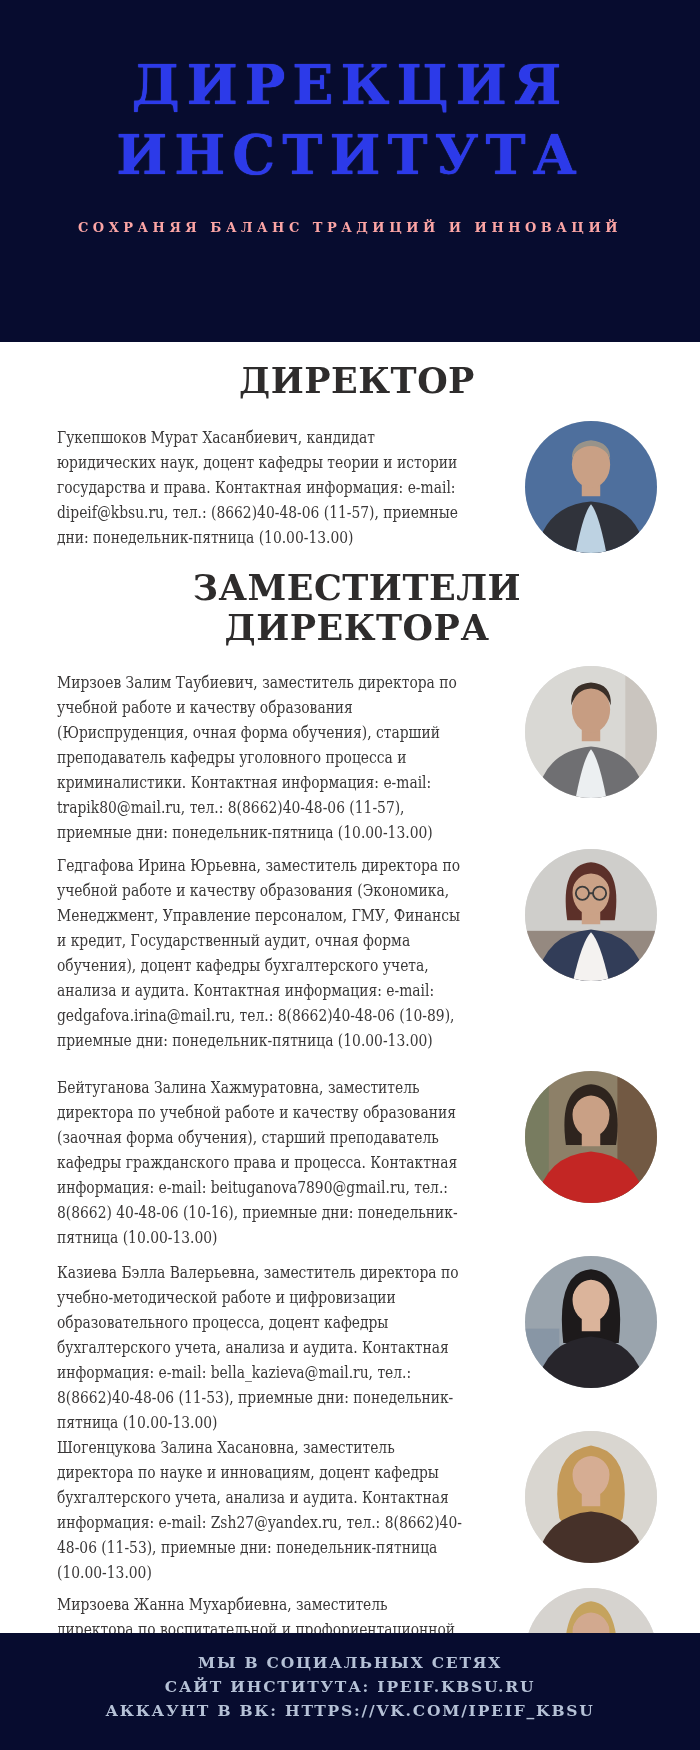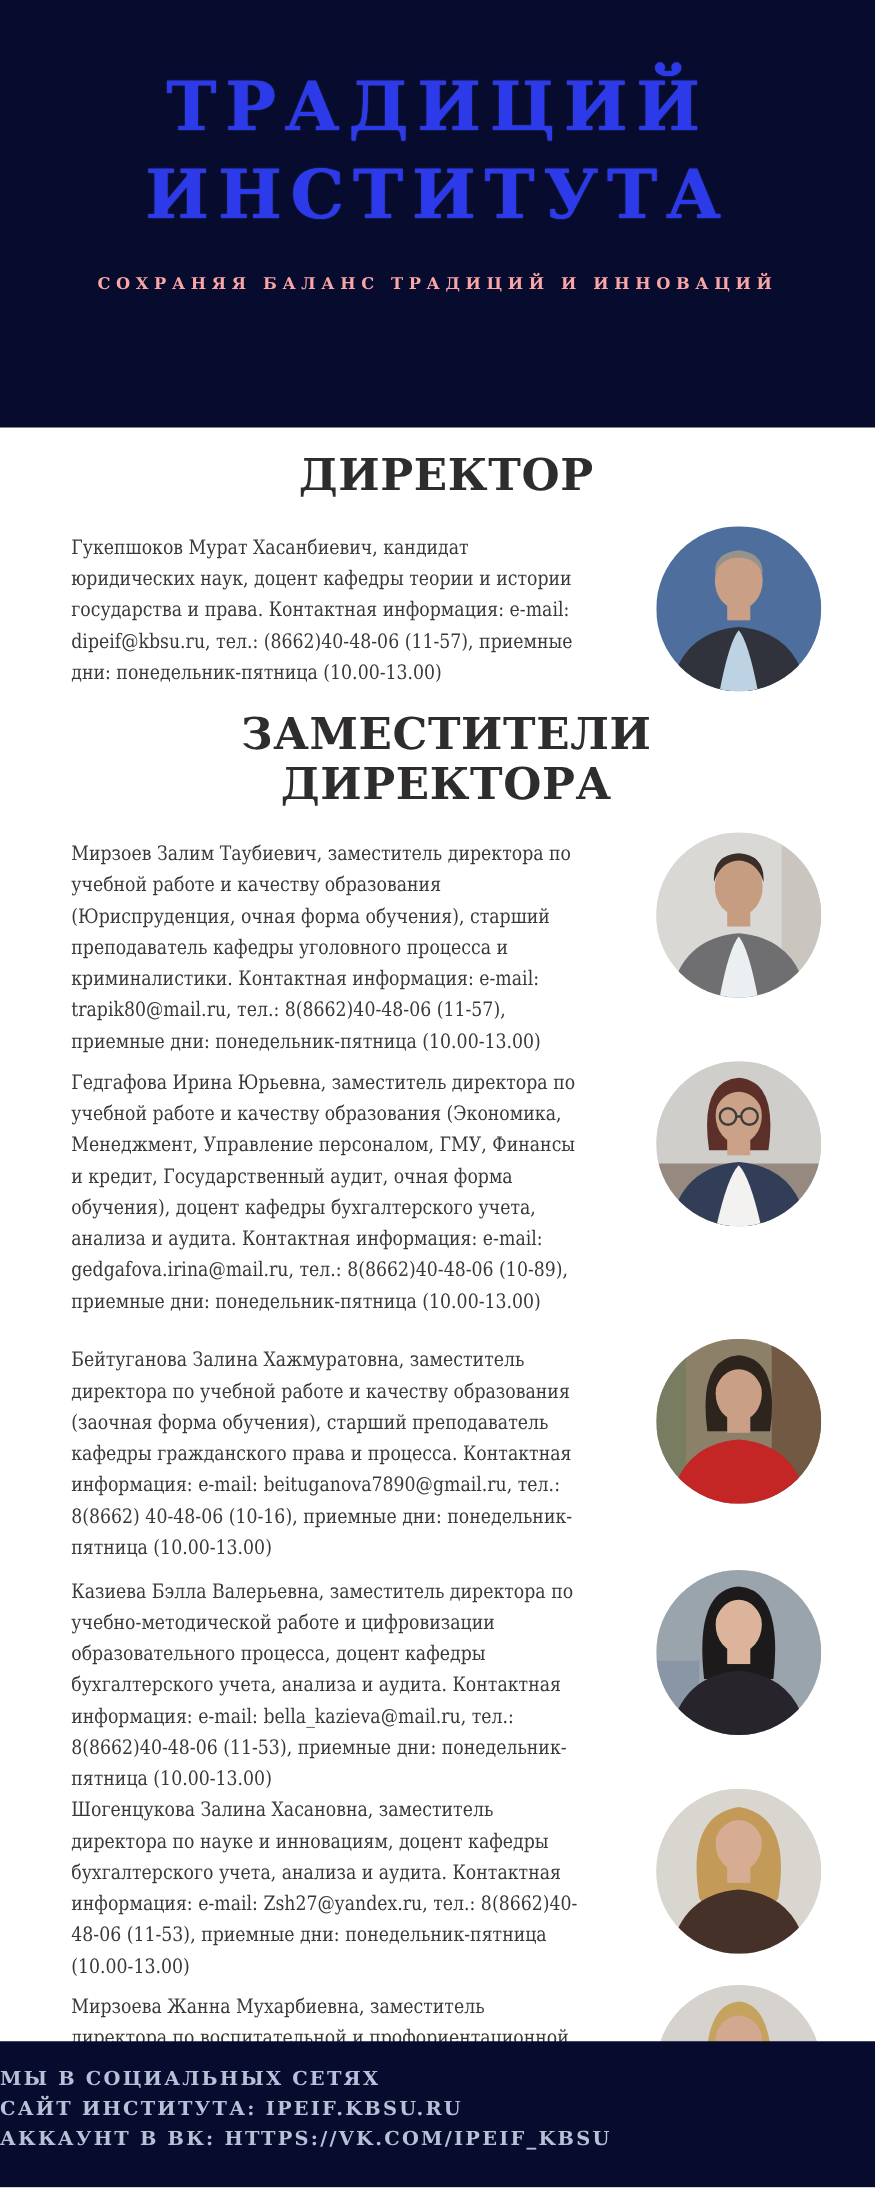--- a/index.html
+++ b/index.html
@@ -24,32 +24,32 @@
   .photo svg{display:block;width:100%;height:100%;}
   .e1{min-height:133px;margin-bottom:0;}
   .e2{margin-bottom:8px;}
   .e3{margin-bottom:22px;}
   .e4{margin-bottom:10px;}
   .e5{}
   .e6{min-height:133px;margin-bottom:7px;}
   .e7{min-height:133px;}
   
   .footer{position:absolute;left:0;right:0;bottom:0;height:117px;background:#070c2f;
-          box-sizing:border-box;padding-top:18px;}
+          box-sizing:border-box;padding-top:18px;text-align:center;}
   .footer-line{font-size:15.5px;line-height:24px;font-weight:bold;letter-spacing:1.8px;
                color:#b5c1d6;}
 </style>
 </head>
 <body>
 
 <div class="page">
 
   <div class="hero">
     <div class="hero-title">
-      <div>ТРАДИЦИЙ</div>
+      <div>ДИРЕКЦИЯ</div>
       <div>ИНСТИТУТА</div>
     </div>
     <div class="hero-sub">СОХРАНЯЯ БАЛАНС ТРАДИЦИЙ И ИННОВАЦИЙ</div>
   </div>
 
   <div class="main">
 
     <h2 class="section-heading h-director">ДИРЕКТОР</h2>
 
     <div class="entry e1">

